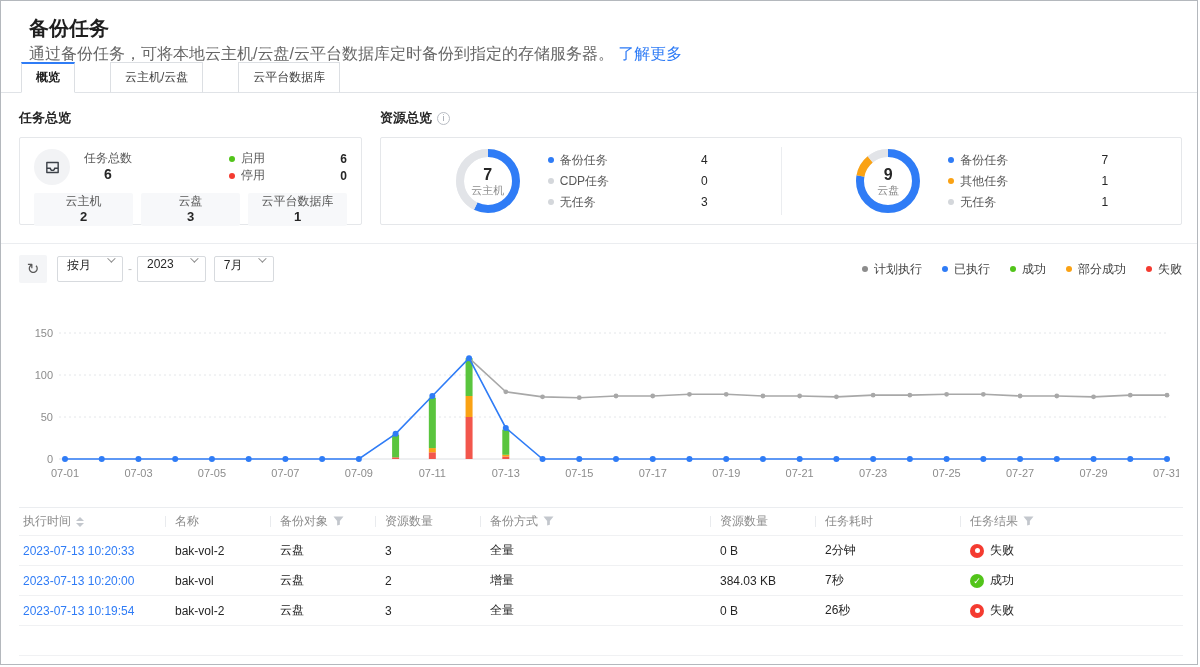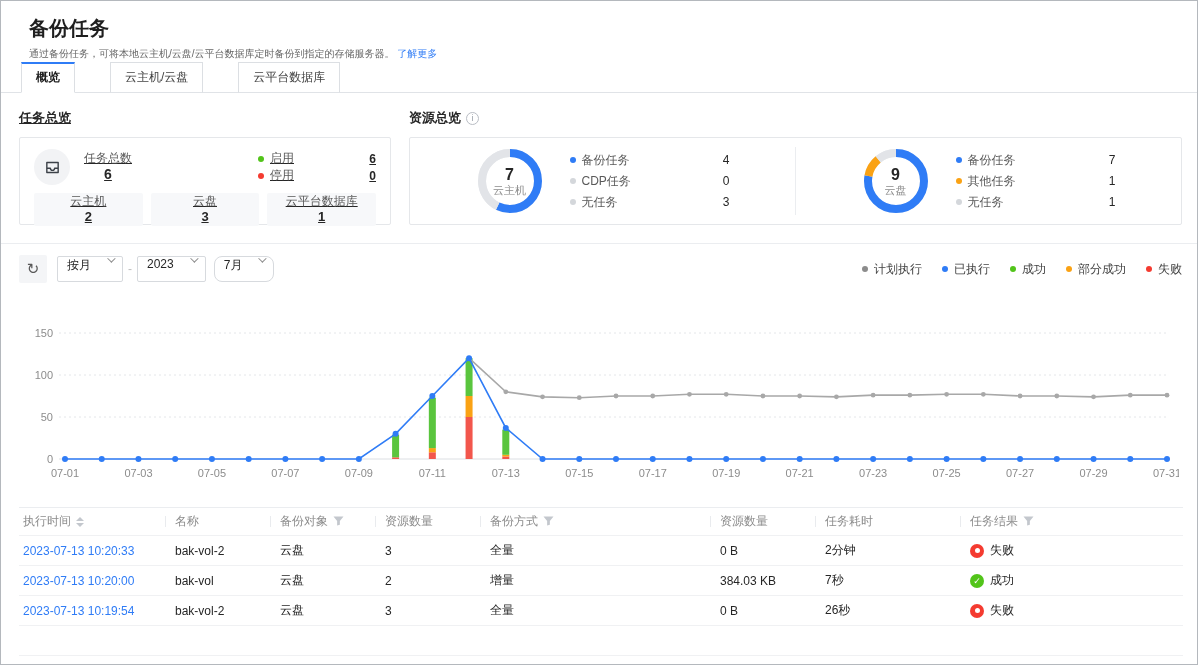--- a/index.html
+++ b/index.html
@@ -3,38 +3,38 @@
 <meta charset="utf-8">
 <style>
   * { box-sizing: border-box; margin: 0; padding: 0; }
   html,body { background:#fff; }
   body { font-family:"Liberation Sans","DejaVu Sans",sans-serif; color:#262626; }
   .window { width:1198px; height:665px; border:1px solid #b4b8bd; background:#fff; overflow:hidden; position:relative; }
 
   
   .page-header { padding:14px 28px 0 28px; }
   .page-title { font-size:20px; font-weight:700; color:#1f1f1f; line-height:26px; }
-  .page-subtitle { margin-top:5px; font-size:10px; color:#666; line-height:16px; }
+  .page-subtitle { margin-top:5px; font-size:16px; color:#666; line-height:16px; }
   .learn-more { color:#2f7cf6; text-decoration:none; cursor:pointer; }
 
   
   .tabbar { display:flex; padding-left:20px; border-bottom:1px solid #e0e3e7;gap:36px; }
   .tab { border:1px solid #dcdfe3; border-bottom:1px solid #e0e3e7; background:#fff; padding:6px 14px 6px 14px;
          font-size:12px; color:#434343; margin-bottom:-1px; cursor:pointer; }
   .tab + .tab { margin-left:-1px; }
   .tab.active { border-top:2px solid #2f7cf6; border-bottom-color:#fff; padding-top:5px; font-weight:700; color:#1f1f1f; }
 
   .content { padding:16px 15px 0 18px; }
 
   .section-title { font-size:13px; font-weight:700; color:#262626; display:flex; align-items:center; gap:5px; }
   .info-icon { width:13px; height:13px; border:1px solid #b9bdc4; border-radius:50%; color:#9aa0a8; font-size:9px;
                font-weight:400; display:inline-flex; align-items:center; justify-content:center; font-style:normal; }
 
   .overview-row { display:flex; gap:18px; }
-  .overview-col-left { width:372px; flex:none;text-decoration:underline; }
+  .overview-col-left { width:343px; flex:none; }
   .overview-col-right { flex:1; }
   .panel { margin-top:10px; border:1px solid #e5e7ea; border-radius:2px; background:#fff; height:88px; padding:10px 14px; }
 
   
   .task-top { display:flex; align-items:center; height:38px; }
   .task-icon-circle { width:36px; height:36px; border-radius:50%; background:#f2f3f5; display:flex; align-items:center; justify-content:center; margin-right:14px; flex:none; }
   .task-total { text-align:center; }
   .task-total .lbl { font-size:12px; color:#595959; line-height:15px; }
   .task-total .val { font-size:14px; font-weight:700; color:#262626; line-height:17px; }
   .task-legend { margin-left:auto; width:118px; font-size:12px; }
@@ -63,21 +63,21 @@
   
   .stats-header { margin-top:18px; }
   .hline { border-bottom:1px solid #ebedf0; margin-top:9px; margin-left:-18px; margin-right:-15px; }
   .toolbar { display:flex; align-items:center; margin-top:11px; }
   .refresh-btn { width:28px; height:28px; background:#f4f5f7; border:none; border-radius:2px; display:flex; align-items:center; justify-content:center;
                  font-size:15px; color:#595959; cursor:pointer; margin-right:10px; }
   .select { height:26px; border:1px solid #d7dade; border-radius:2px; background:#fff; display:inline-flex; 
             padding:0 9px; font-size:12px; color:#262626; cursor:pointer; }
   .select .caret { width:6px; height:6px; border-right:1px solid #8c8c8c; border-bottom:1px solid #8c8c8c; transform:rotate(45deg) translateY(-2px); margin-left:16px; }
   .range-sep { color:#bfbfbf; margin:0 5px; font-size:12px; }
-  .select + .select { margin-left:8px;border-radius:8px; }
+  .select + .select { margin-left:8px; }
   .chart-legend { margin-left:auto; display:flex; align-items:center; gap:20px; font-size:12px; color:#434343; }
   .chart-legend-item { display:flex; align-items:center; }
 
   .chart-wrap { margin-top:36px; }
   .axis-label { font-size:11px; fill:#8c8c8c; }
 
   
   .exec-table { width:100%; border-collapse:collapse; table-layout:fixed; margin-top:6px; font-size:12px; }
   .exec-table thead th { border-top:1px solid #ebedf0; border-bottom:1px solid #f0f1f3; color:#8c8c8c; font-weight:400;
                          text-align:left; height:28px; padding:0 4px; position:relative; }

